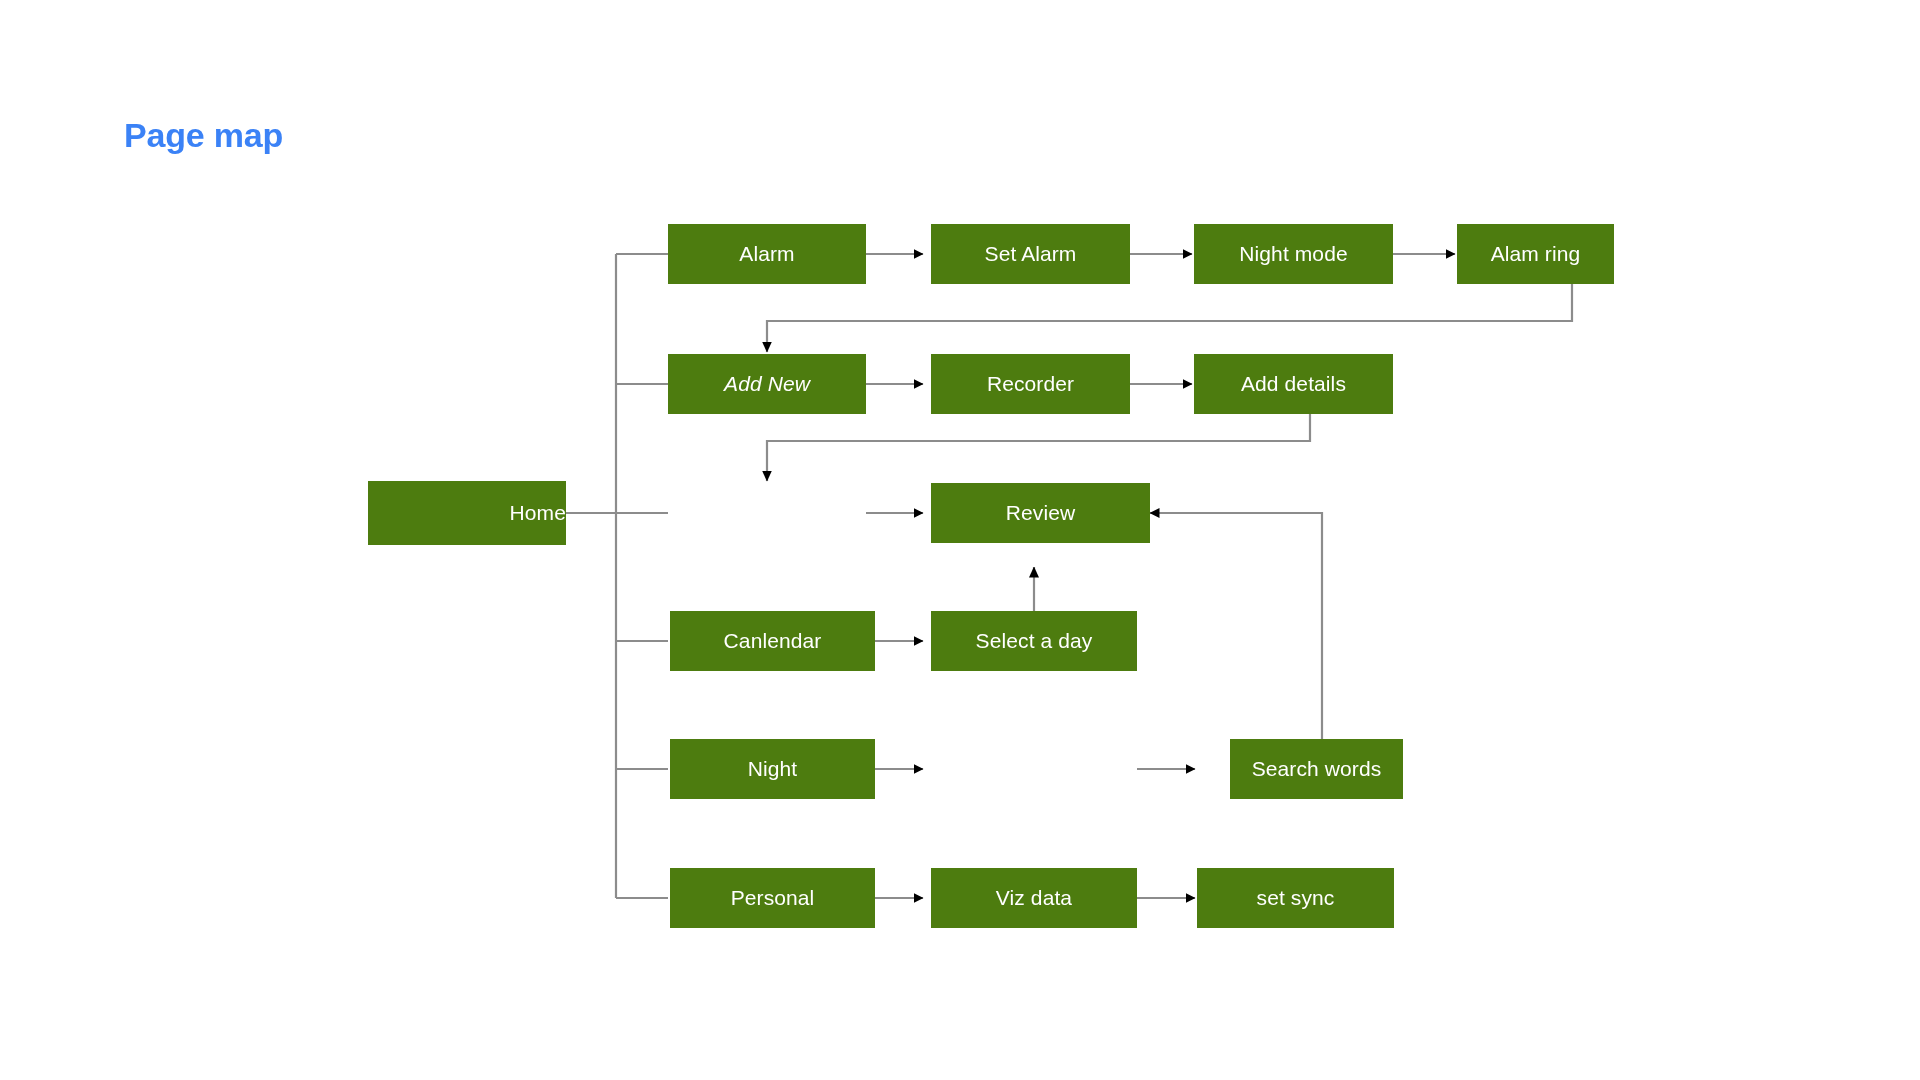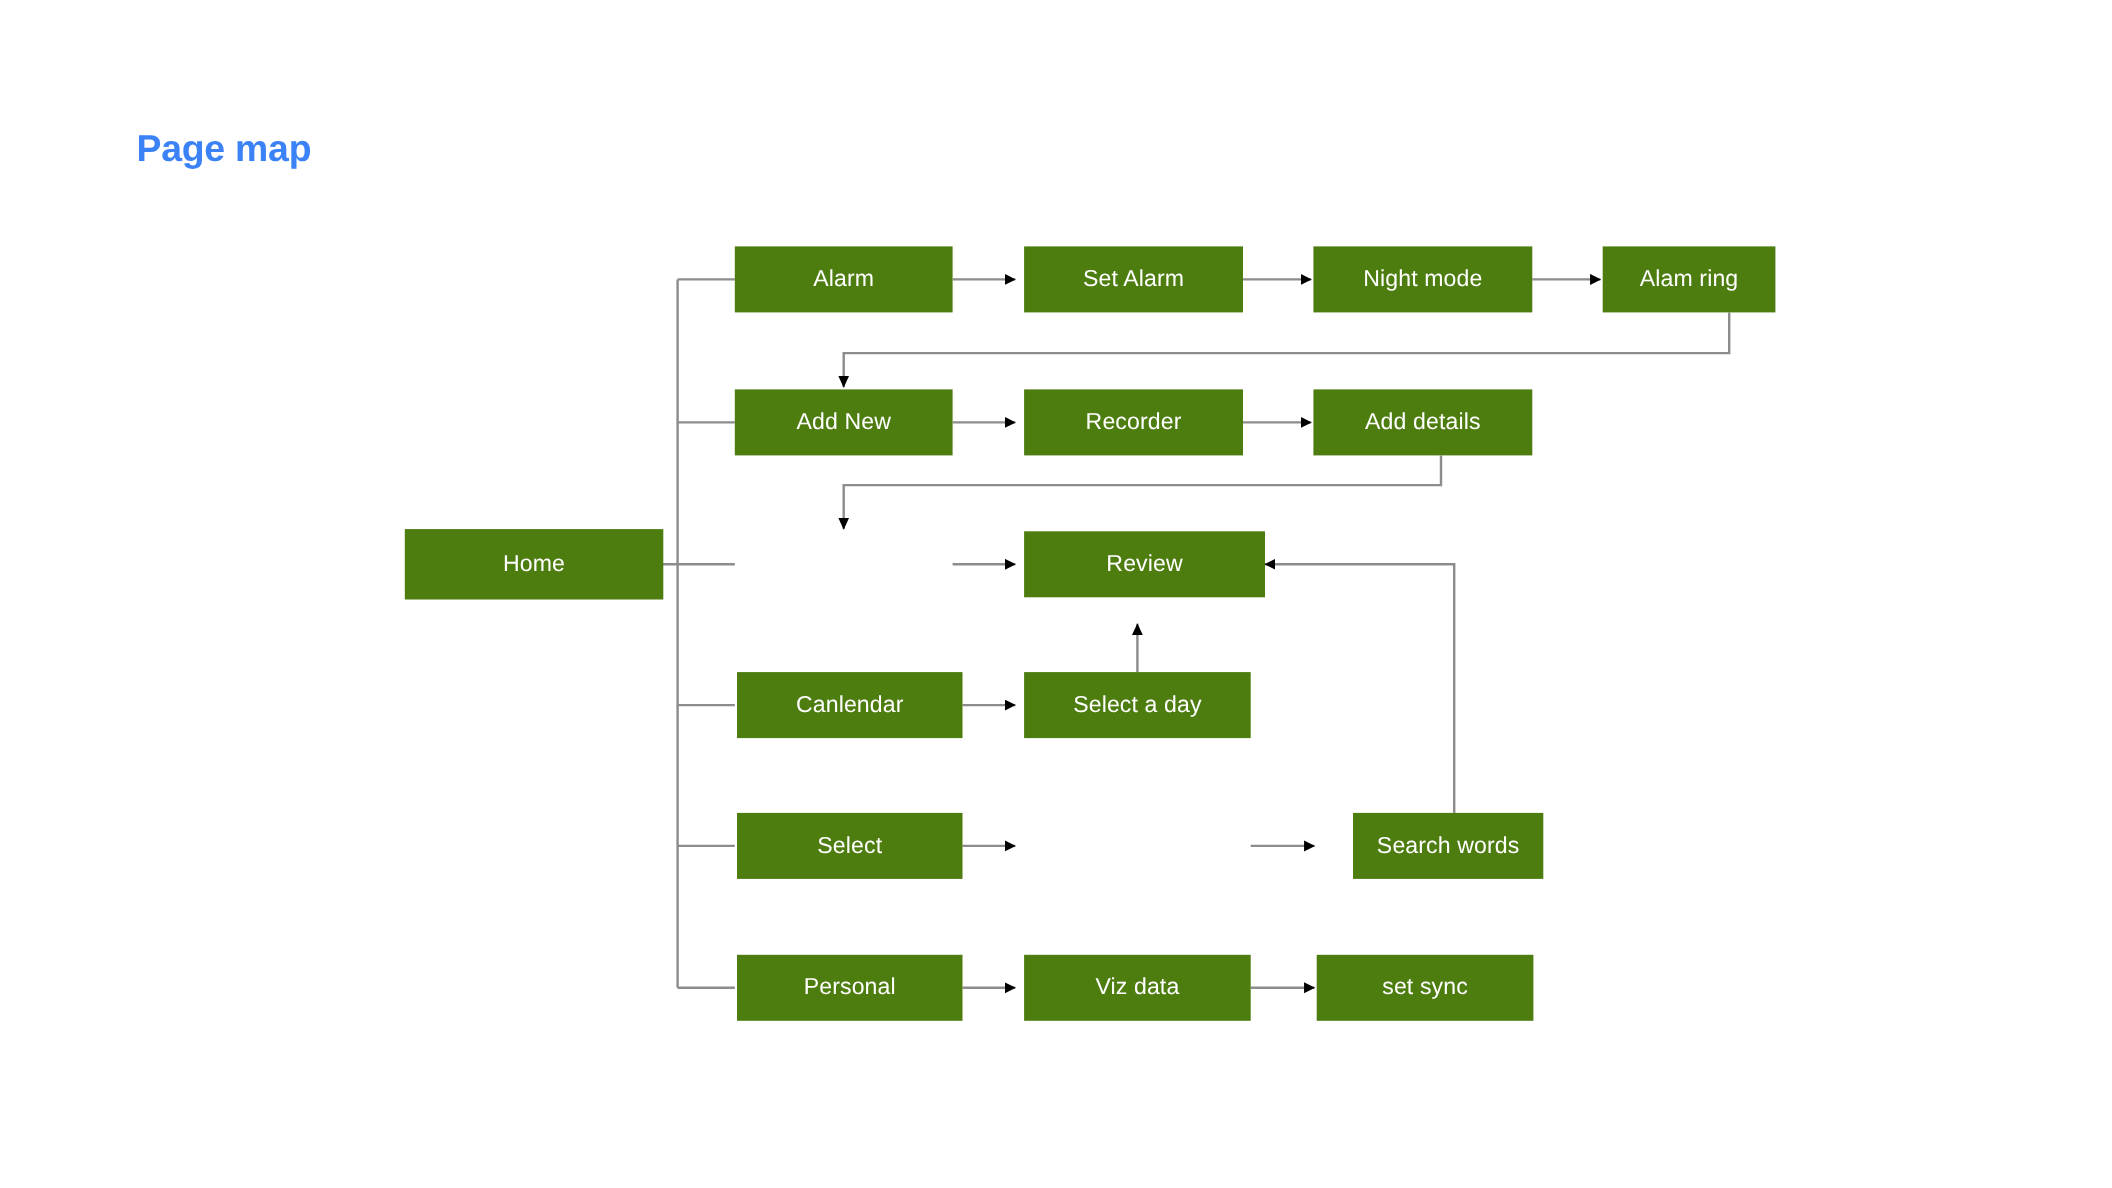--- a/index.html
+++ b/index.html
@@ -110,38 +110,38 @@
       <path d="M875,769 L923,769" marker-end="url(#arrowR)"></path>
       <path d="M1137,769 L1195,769" marker-end="url(#arrowR)"></path>
 
       <path d="M1322,739 L1322,513 L1150,513" marker-end="url(#arrowL)"></path>
 
       <path d="M875,898 L923,898" marker-end="url(#arrowR)"></path>
       <path d="M1137,898 L1195,898" marker-end="url(#arrowR)"></path>
     </g>
   </svg>
 
-  <div class="node" style="left:368px; top:481px; width:235px; height:64px;">
+  <div class="node" style="left:368px; top:481px; width:198px; height:64px;justify-content:flex-end;">
     <span>Home</span>
   </div>
 
   <div class="node" style="left:668px; top:224px; width:198px; height:60px;">
     <span>Alarm</span>
   </div>
   <div class="node" style="left:931px; top:224px; width:199px; height:60px;">
     <span>Set Alarm</span>
   </div>
   <div class="node" style="left:1194px; top:224px; width:199px; height:60px;">
     <span>Night mode</span>
   </div>
   <div class="node" style="left:1457px; top:224px; width:157px; height:60px;">
     <span>Alam ring</span>
   </div>
 
-  <div class="node" style="left:668px; top:354px; width:198px; height:60px;">
+  <div class="node" style="left:668px; top:354px; width:198px; height:60px;font-style:italic;">
     <span>Add New</span>
   </div>
   <div class="node" style="left:931px; top:354px; width:199px; height:60px;">
     <span>Recorder</span>
   </div>
   <div class="node" style="left:1194px; top:354px; width:199px; height:60px;">
     <span>Add details</span>
   </div>
 
   <div class="node" style="left:931px; top:483px; width:219px; height:60px;">
@@ -149,21 +149,21 @@
   </div>
 
   <div class="node" style="left:670px; top:611px; width:205px; height:60px;">
     <span>Canlendar</span>
   </div>
   <div class="node" style="left:931px; top:611px; width:206px; height:60px;">
     <span>Select a day</span>
   </div>
 
   <div class="node" style="left:670px; top:739px; width:205px; height:60px;">
-    <span>Select</span>
+    <span>Night</span>
   </div>
   <div class="node" style="left:1197px; top:739px; width:173px; height:60px;margin-left:33px;">
     <span>Search words</span>
   </div>
 
   <div class="node" style="left:670px; top:868px; width:205px; height:60px;">
     <span>Personal</span>
   </div>
   <div class="node" style="left:931px; top:868px; width:206px; height:60px;">
     <span>Viz data</span>

